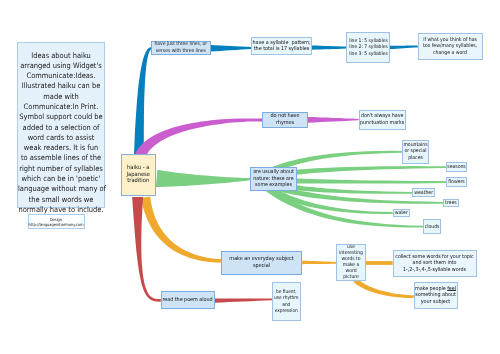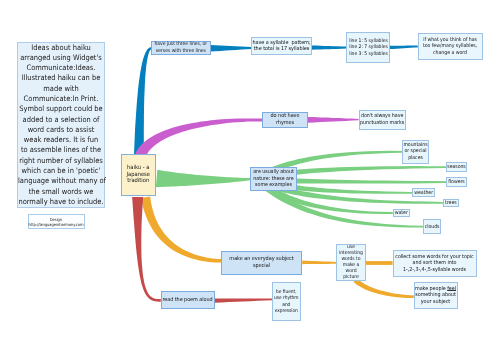--- a/index.html
+++ b/index.html
@@ -17,21 +17,21 @@
 
   .lvl1{background:#cfe3f7;border:1px solid #7cacdf;}
   .lvl2{background:#e7f5fd;border:1px solid #9ec2e3;}
   .lvl3{background:#e9f6fe;border:1px solid #9ec2e3;}
   .ul{text-decoration:underline;text-decoration-thickness:0.4px;text-underline-offset:0px;text-decoration-color:#333;}
 
   #intro{position:absolute;left:17px;top:41.5px;width:88px;height:166px;
          box-sizing:border-box;background:#e4f0fa;border:1px solid #afcde8;
          font-family:"DejaVu Sans",sans-serif;font-stretch:condensed;
          font-size:7.45px;line-height:10.3px;
-         text-align:center;color:#1b1b1b;padding:0 0 0 0;white-space:pre;}
+         text-align:center;color:#1b1b1b;padding:8px 0 0 0;white-space:pre;}
   #credit{position:absolute;left:27.5px;top:214.3px;width:57px;height:14.4px;
           box-sizing:border-box;background:#fcfeff;border:1px solid #a9cceb;
           font-size:4.1px;line-height:5.4px;text-align:center;color:#262626;
           font-stretch:condensed;padding-top:1.3px;letter-spacing:-0.06px;}
 
   #central{position:absolute;left:120.5px;top:154px;width:35.5px;height:42px;
            box-sizing:border-box;background:#fcf1cb;border:1px solid #84b0da;
            display:flex;align-items:center;justify-content:center;text-align:center;
            font-size:5.75px;line-height:6.4px;color:#171717;white-space:pre;
            font-stretch:condensed;}

